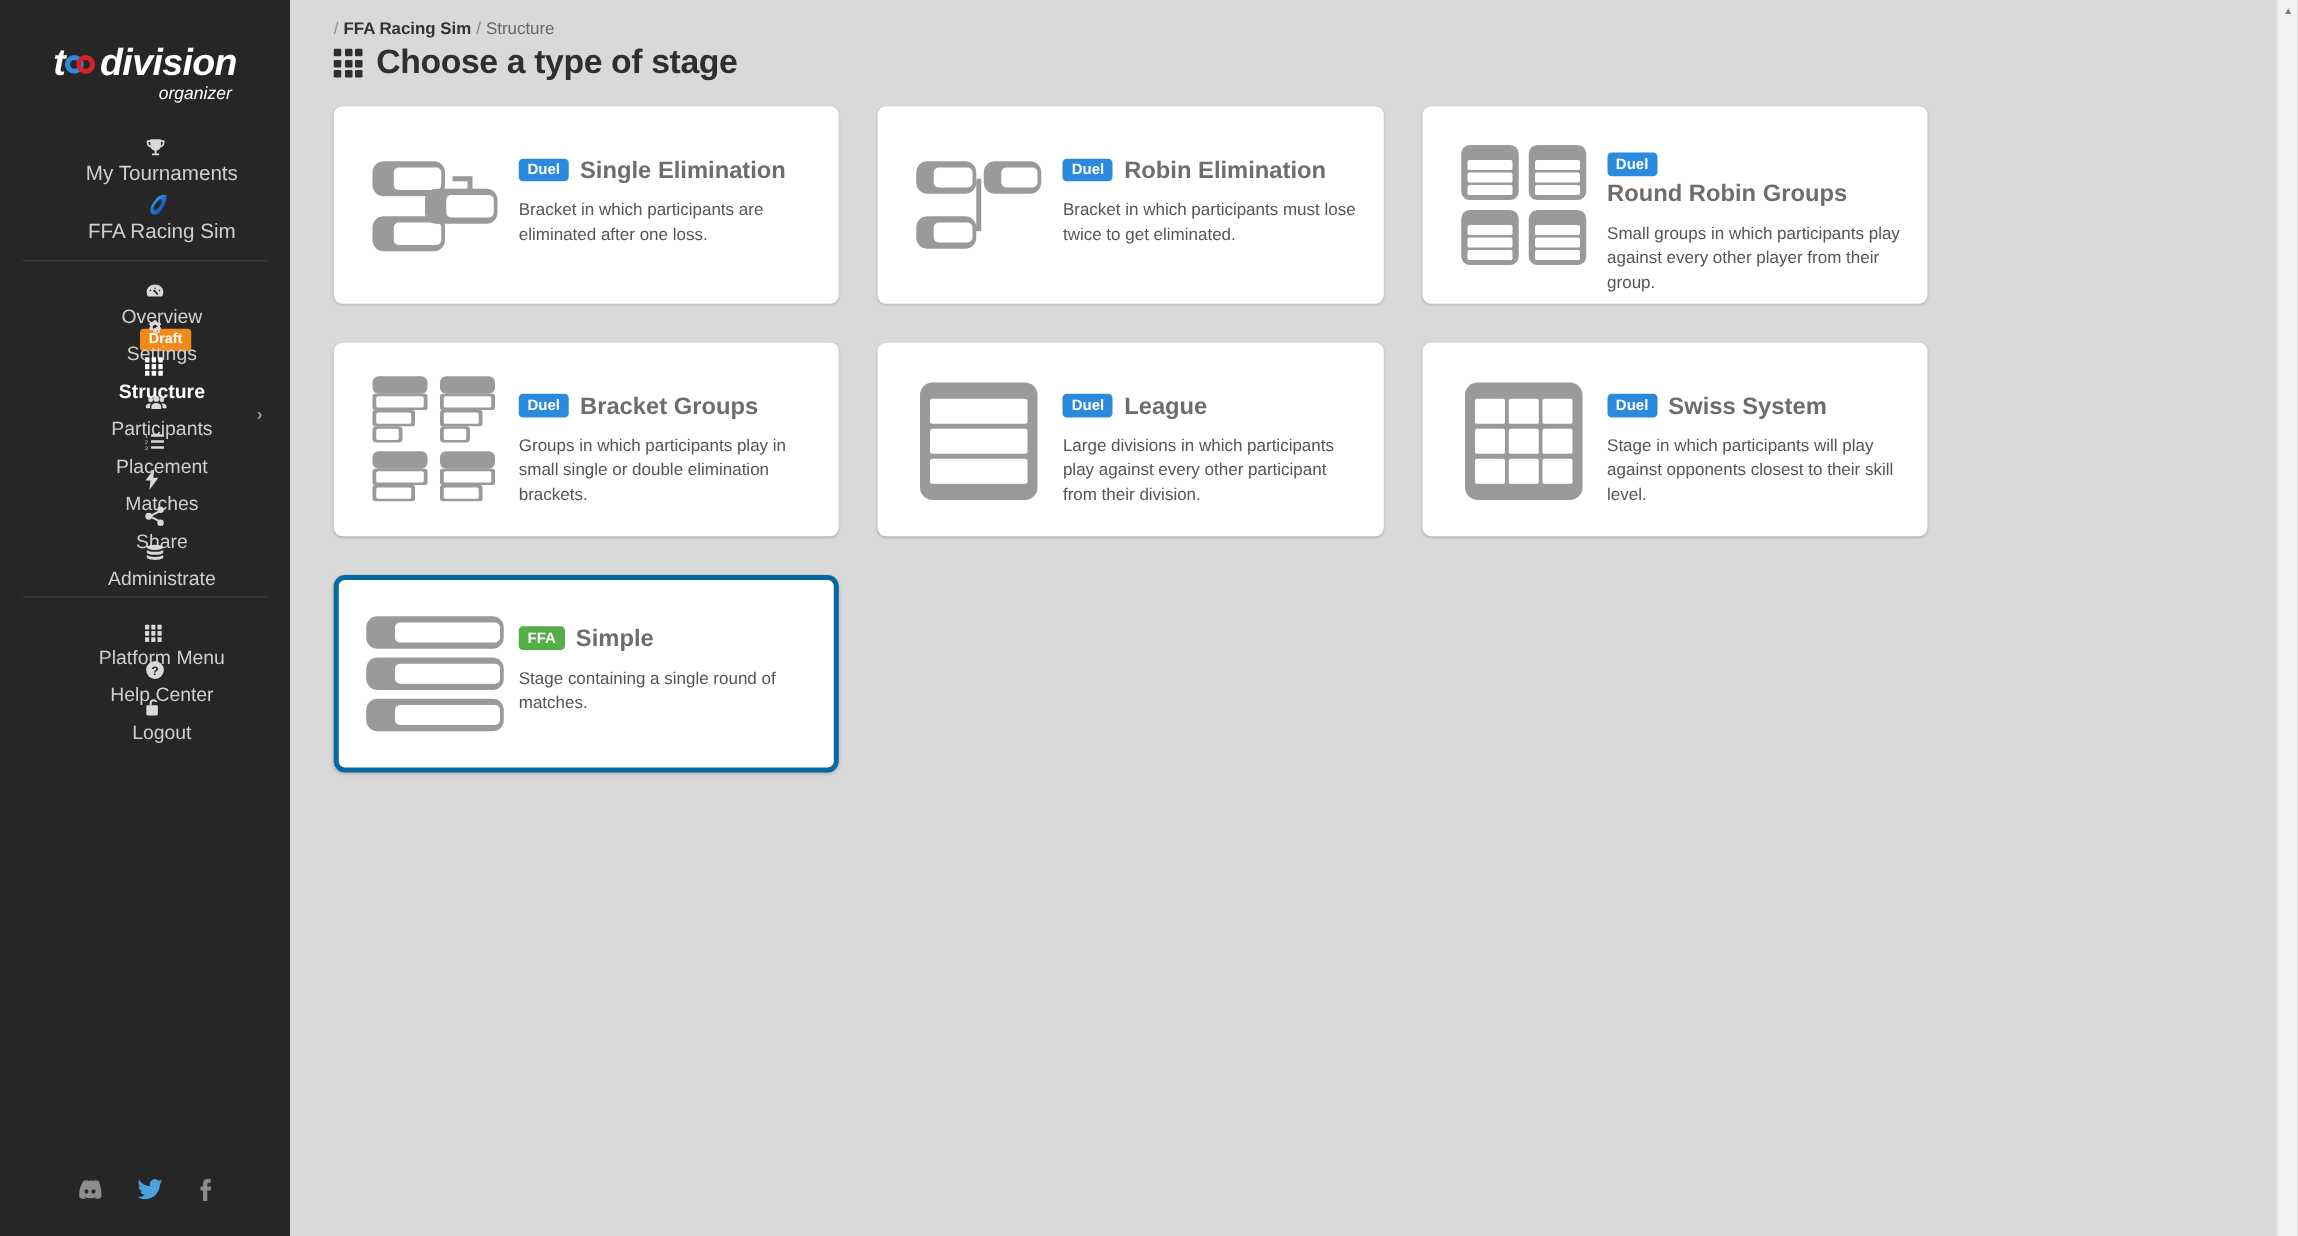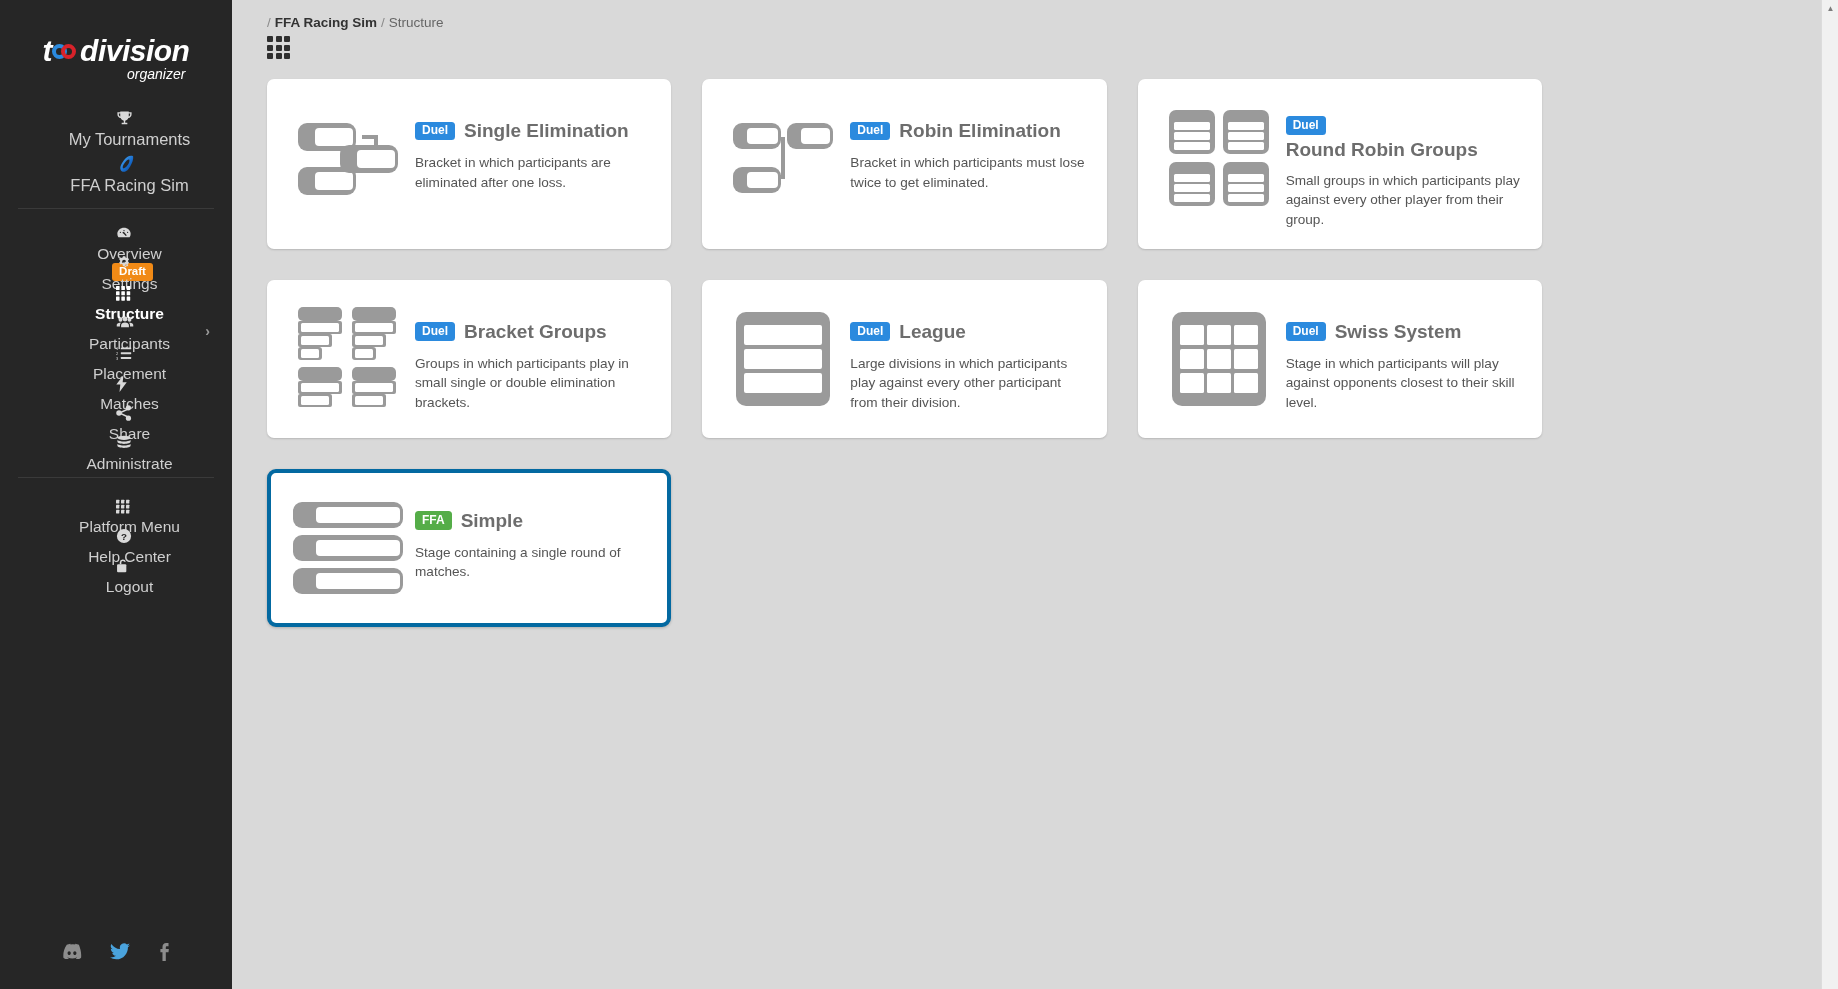--- a/index.html
+++ b/index.html
@@ -120,21 +120,21 @@
 
   .cards-grid {
     display: grid;
     grid-template-columns: repeat(3, 1fr);
     gap: 31px 31px;
     max-width: 1275px;
   }
   .card {
     background: #ffffff;
     border-radius: 7px;
-    padding: 20px 20px 20px 22px;
+    padding: 20px 20px 8px 22px;
     display: flex; align-items: flex-start;
     box-shadow: 0 1px 2px rgba(0,0,0,0.16);
     cursor: pointer;
     min-height: 155px;
   }
   .card.selected {
     border: 4px solid #0369a1;
     padding: 16px 16px 16px 18px;
     border-radius: 9px;
     box-shadow: 0 1px 3px rgba(0,0,0,0.2);
@@ -413,20 +413,21 @@
           <span></span>
             <span></span>
             <span></span>
           <span></span>
             <span></span>
             <span></span>
           <span></span>
             <span></span>
             <span></span>
         </span>
+        <span>Choose a type of stage</span>
       </h1>
 
       <div class="cards-grid">
 
         <div class="card">
           <div class="card-icon">
             <svg width="104" height="95" viewBox="0 0 104 95">
               <g fill="none" stroke="#9a9a9a" stroke-width="4">
                 <path d="M66 26 h14 v24 h-14"></path>
               </g>

